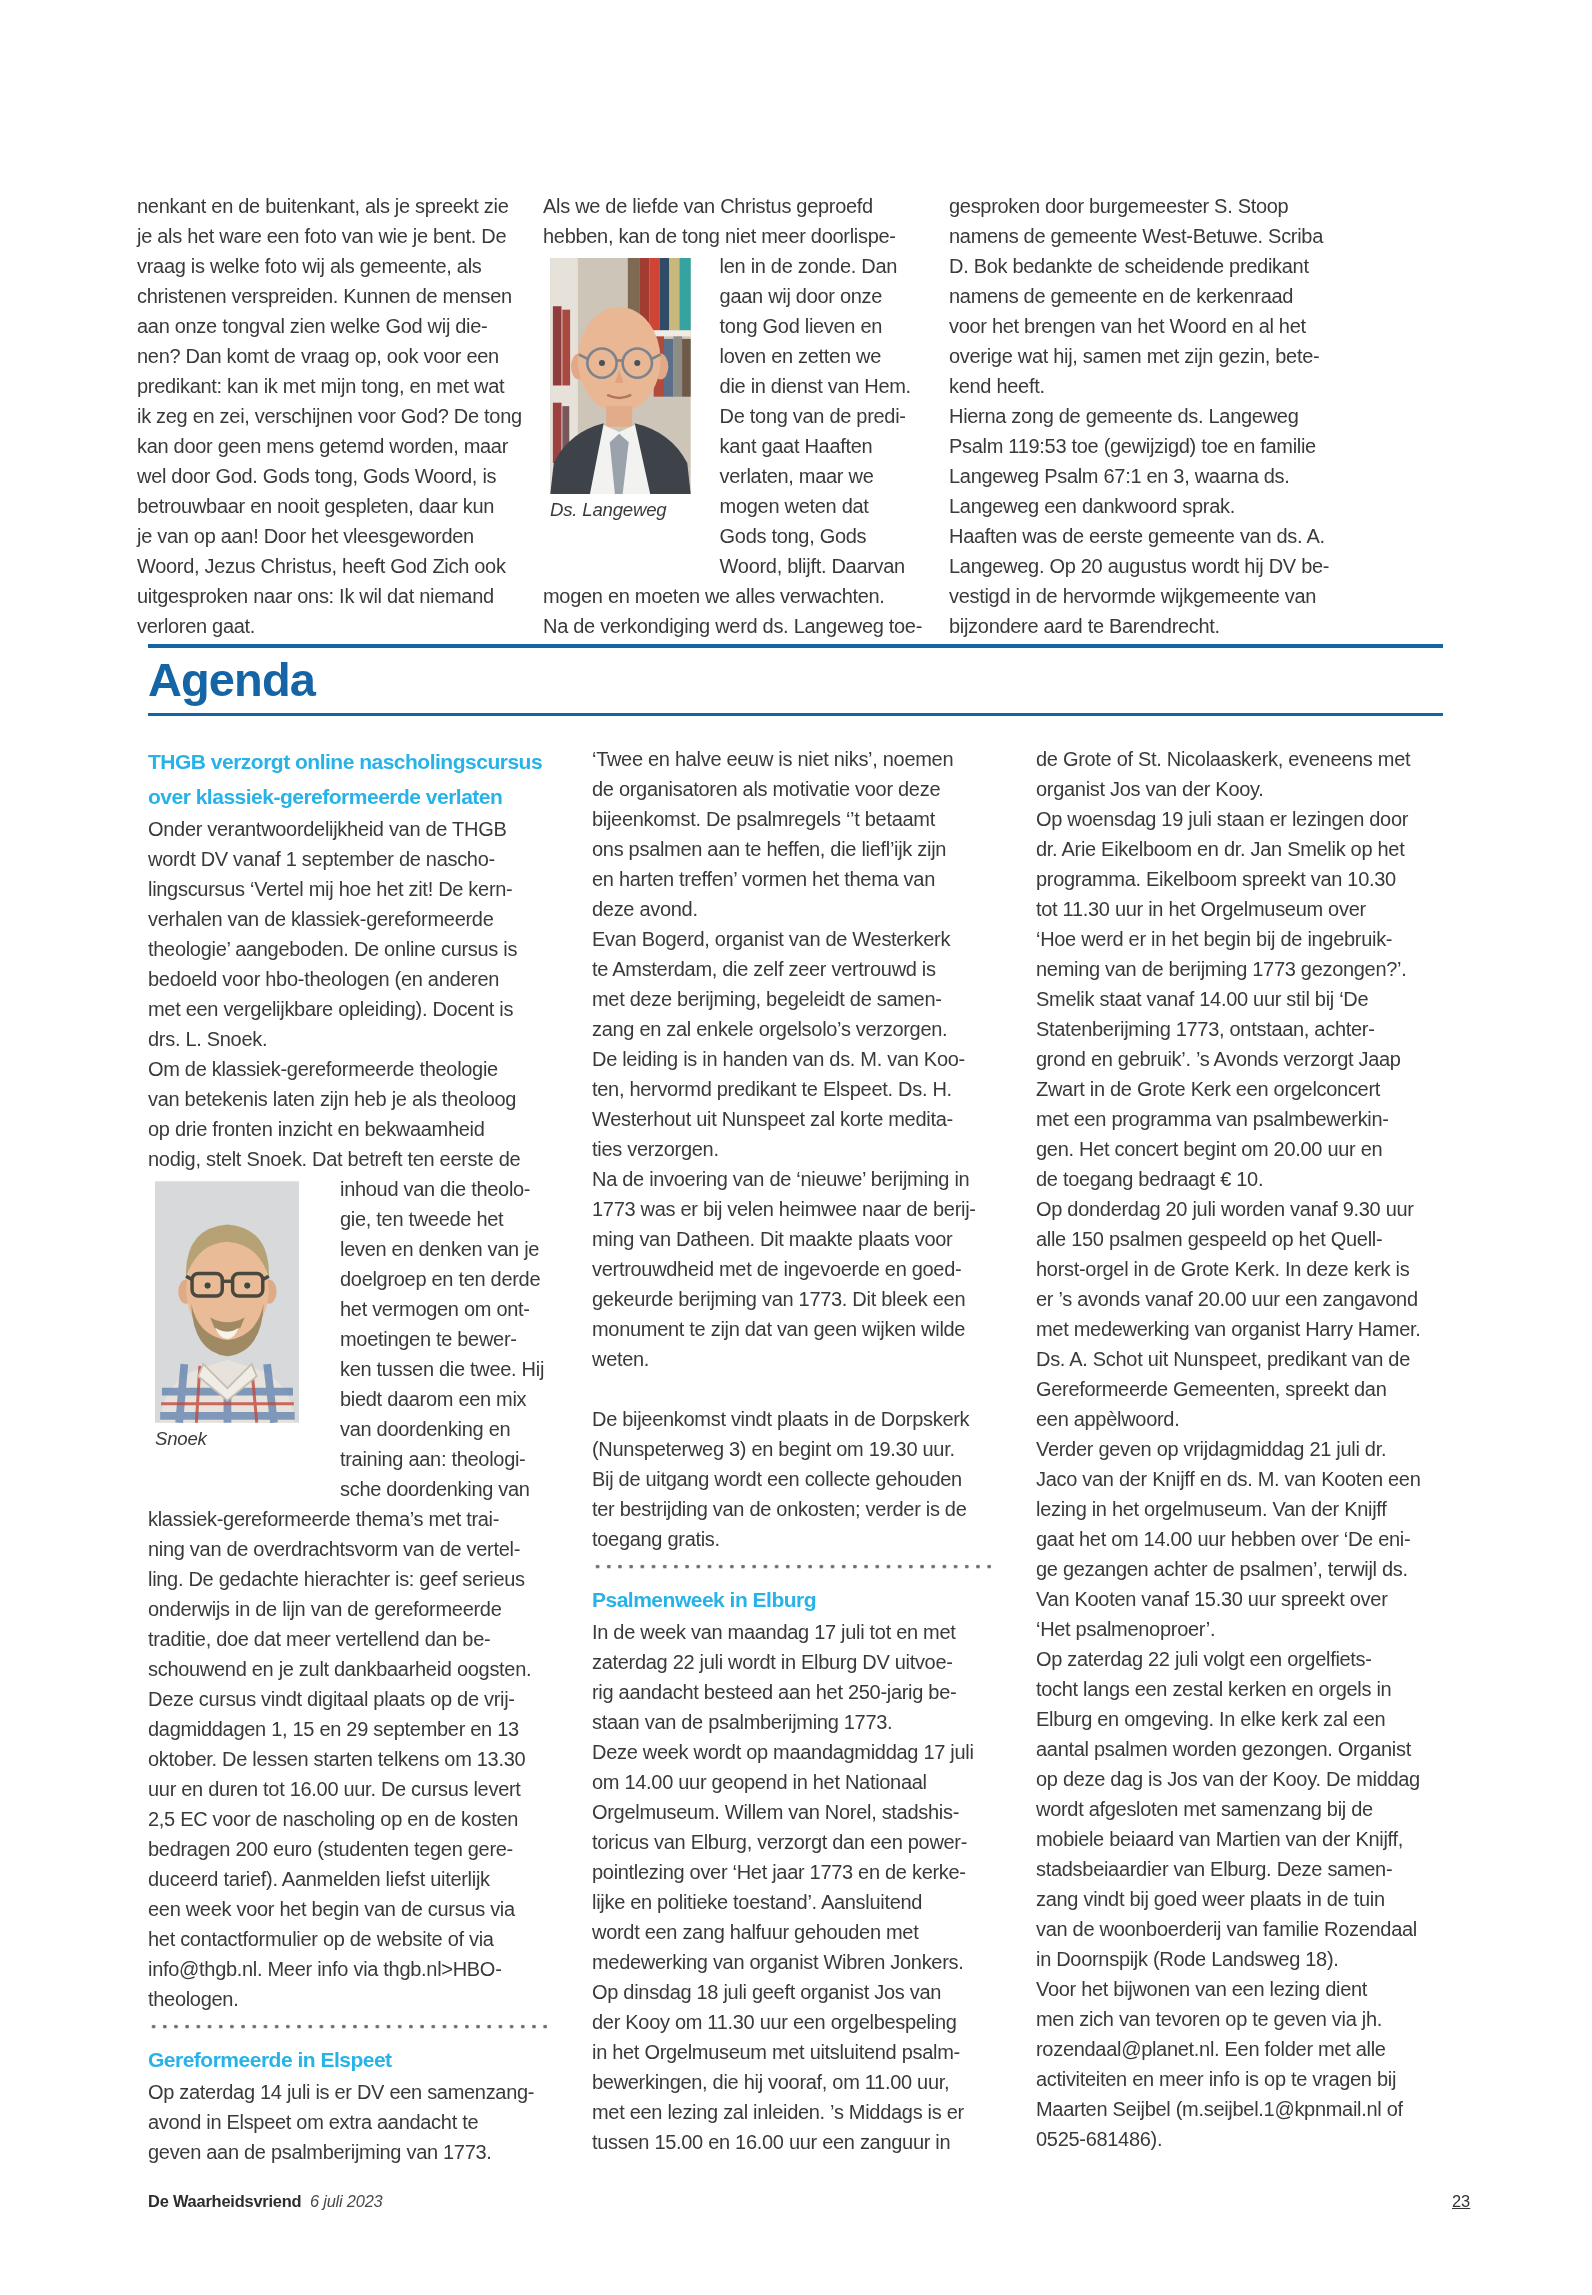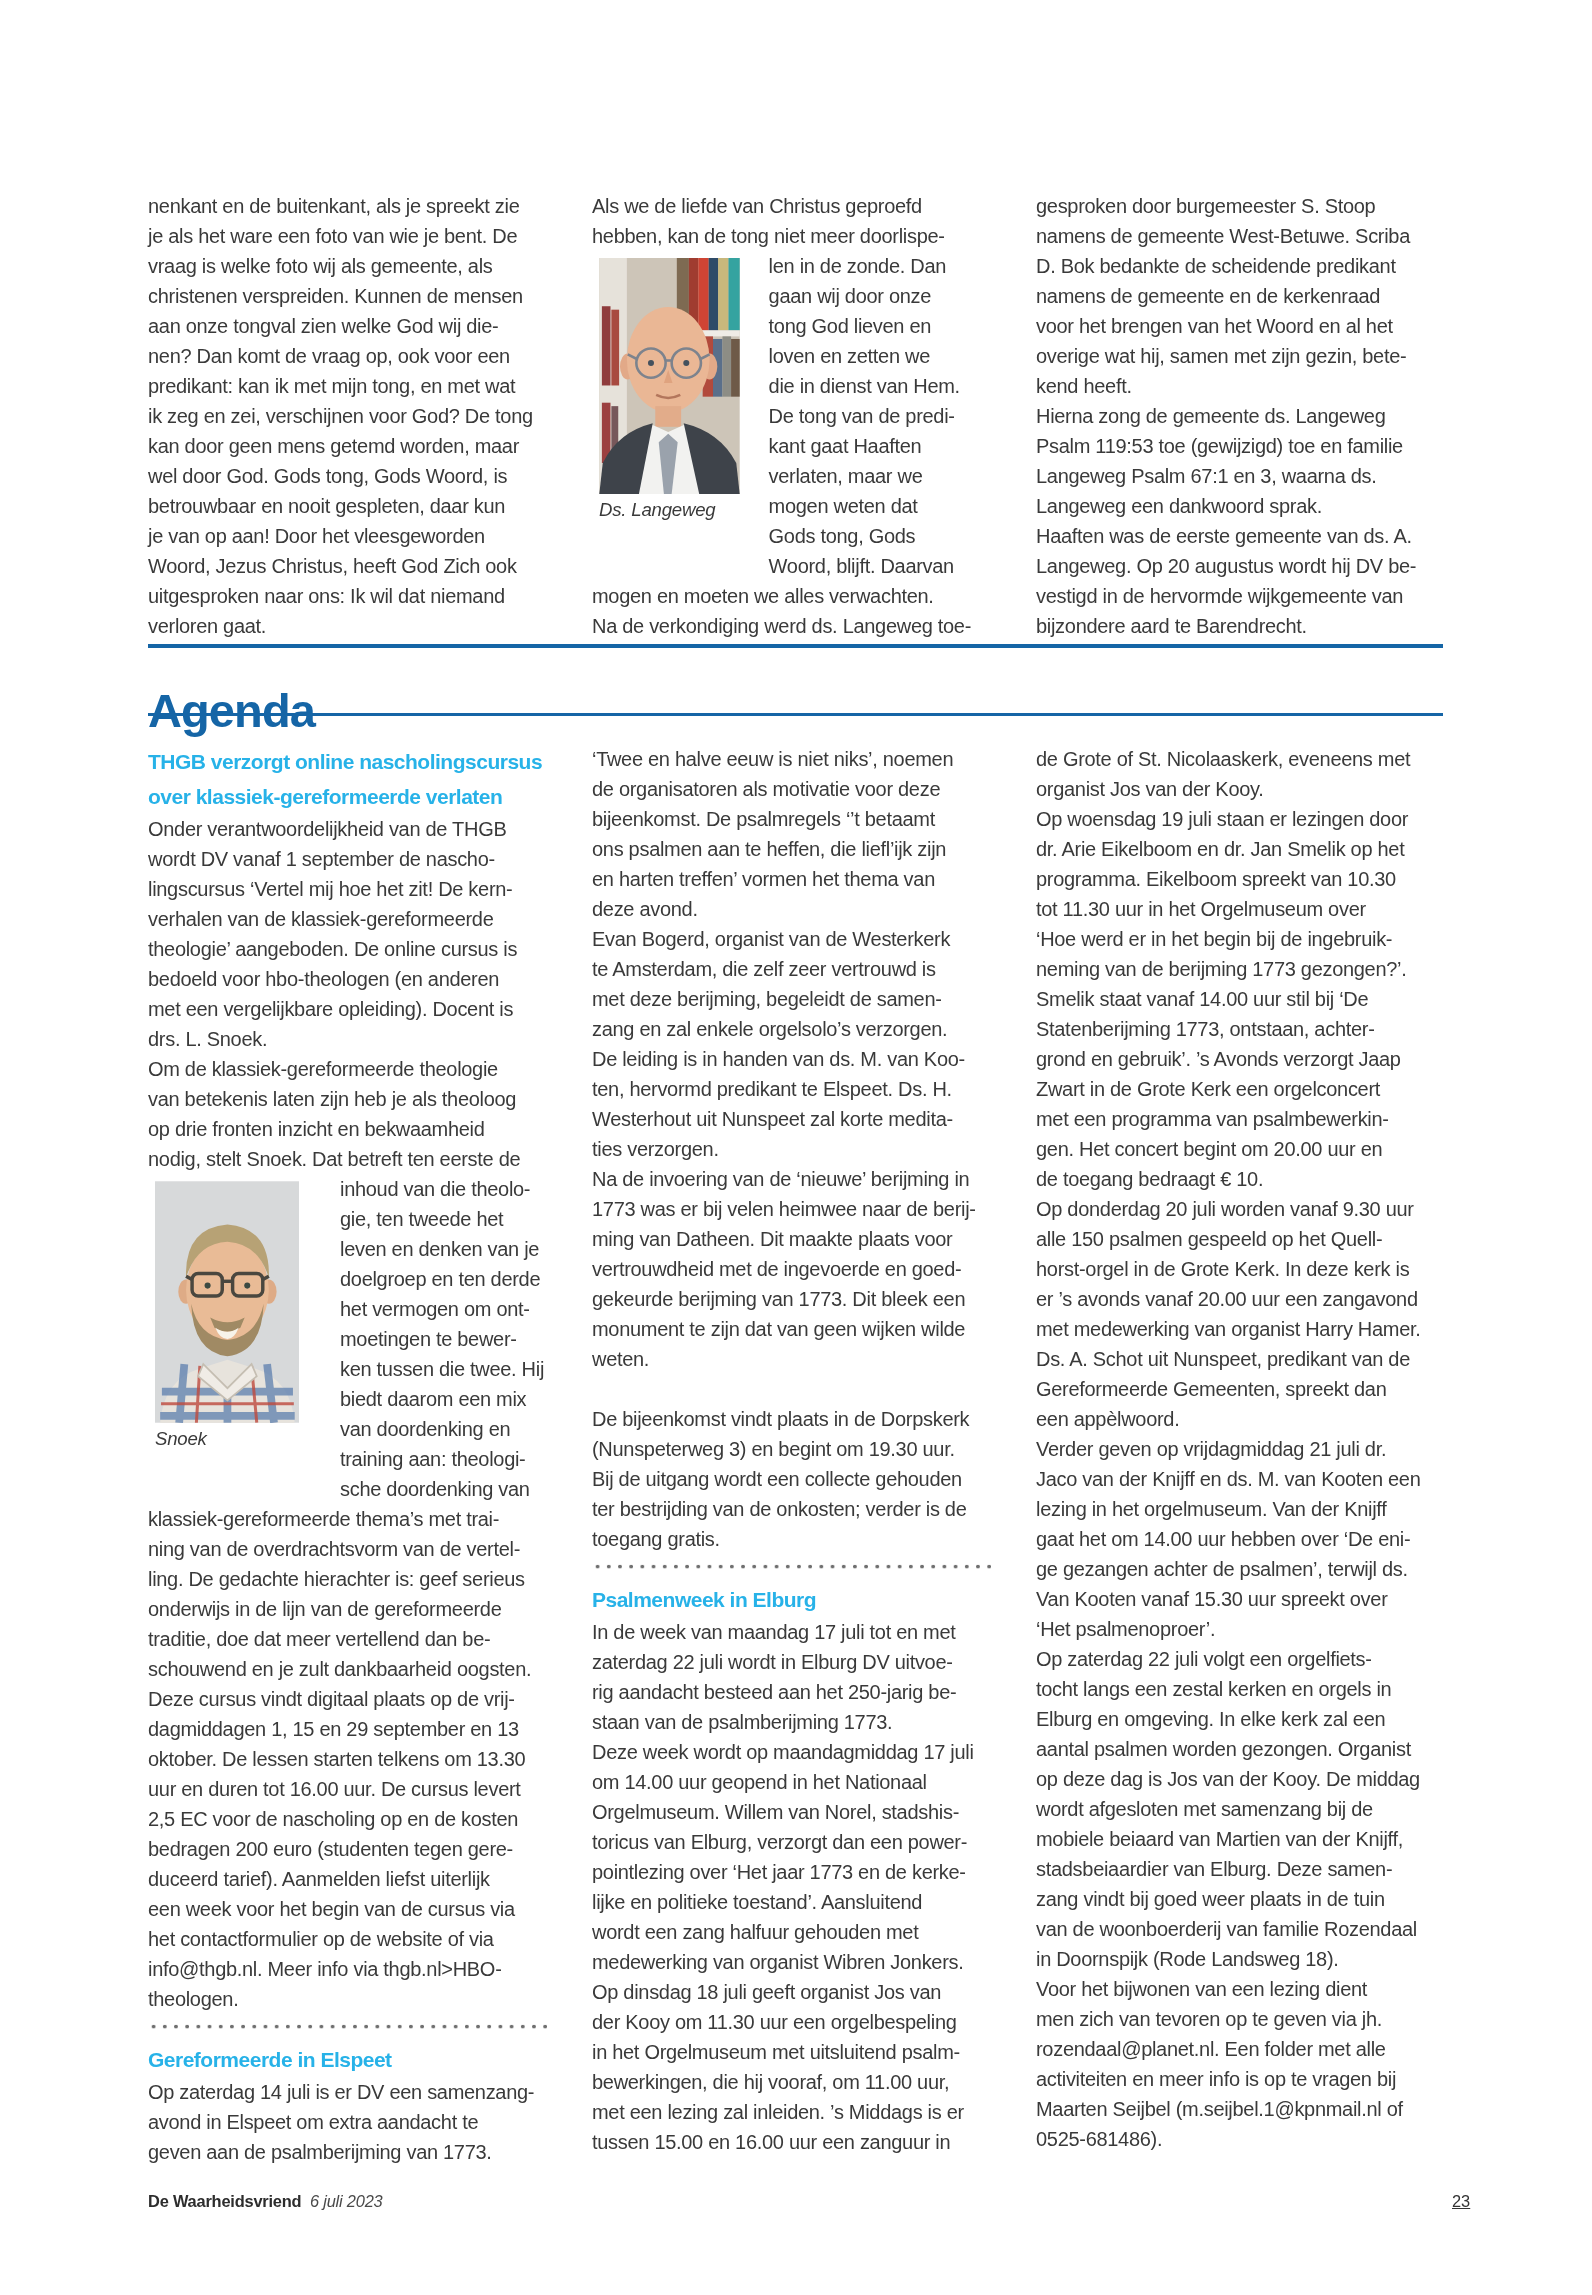--- a/index.html
+++ b/index.html
@@ -4,28 +4,28 @@
 <style>
   html,body{margin:0;padding:0;background:#ffffff;}
   .page{
     position:relative;width:1592px;height:2295px;background:#ffffff;overflow:hidden;
     font-family:"Liberation Sans", sans-serif;color:#3a3a3a;
   }
   .body-text{
     font-size:20px;line-height:30px;letter-spacing:-0.3px;color:#3a3a3a;
     white-space:pre;margin:0;
   }
-  .top-row{position:absolute;left:148px;top:191px;width:1295px;display:flex;gap:38px;align-items:center;}
+  .top-row{position:absolute;left:137px;top:191px;width:1295px;display:flex;align-items:center;}
   .col{width:406px;flex:0 0 406px;}
   .rule{position:absolute;left:148px;width:1295px;background:#1565a6;}
   .rule-top{top:644px;height:3.5px;}
   .rule-bottom{top:713px;height:2.6px;}
   .agenda-title{
     position:absolute;left:148px;top:646px;height:67px;line-height:67px;
-    font-size:47px;font-weight:bold;color:#1565a6;letter-spacing:-0.9px;margin-top:31px;
+    font-size:47px;font-weight:bold;color:#1565a6;letter-spacing:-0.9px;
   }
   .agenda-row{position:absolute;left:148px;top:744px;width:1295px;display:flex;gap:38px;}
   .item-heading{
     font-size:21px;line-height:35px;font-weight:bold;color:#27b2e8;
     letter-spacing:-0.5px;white-space:pre;margin:0;
   }
   .dotted{
     height:5.2px;margin:10.4px 0 12px 0;
     background-image:radial-gradient(circle,#6f6f6f 1.7px,transparent 2.1px);
     background-size:11.2px 5.2px;background-repeat:repeat-x;background-position:0 50%;

